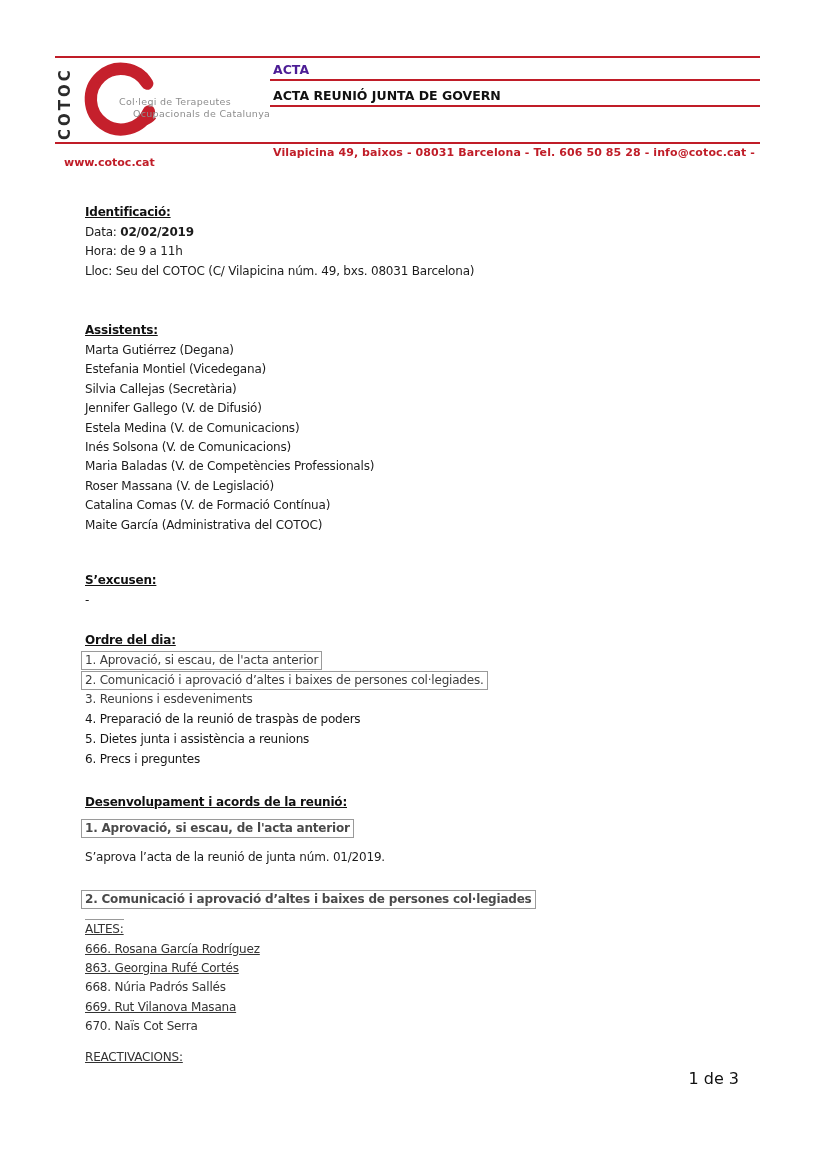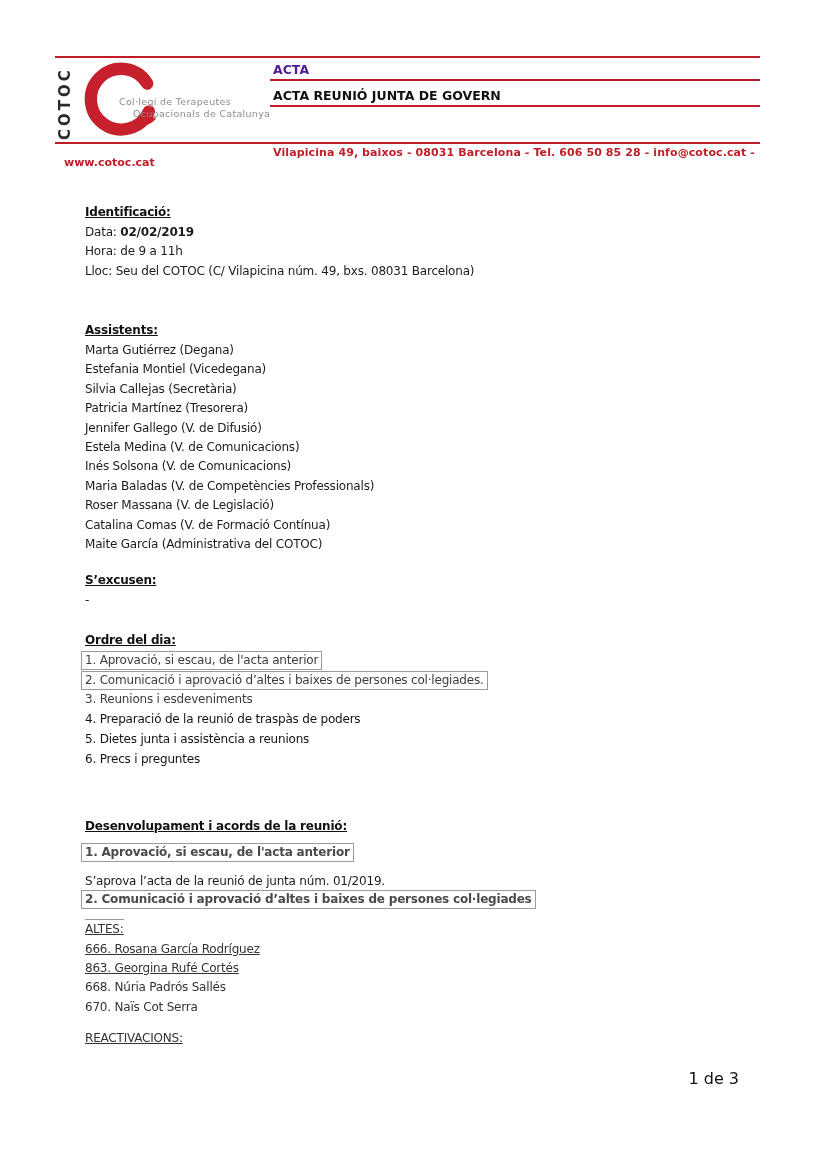--- a/index.html
+++ b/index.html
@@ -79,21 +79,20 @@
     <div><span>Data: </span><b>02/02/2019</b></div>
     <div><span>Hora: </span><span>de 9 a 11h</span></div>
     <div><span>Lloc: </span><span>Seu del COTOC (C/ Vilapicina núm. 49, bxs. 08031 Barcelona)</span></div>
   </div>
 
   <div class="sec" style="top:320px;">
     <div class="hd">Assistents:</div>
     <div>Marta Gutiérrez (Degana)</div>
     <div>Estefania Montiel (Vicedegana)</div>
     <div>Silvia Callejas (Secretària)</div>
-    <div>Patricia Martínez (Tresorera)</div>
     <div>Jennifer Gallego (V. de Difusió)</div>
     <div>Estela Medina (V. de Comunicacions)</div>
     <div>Inés Solsona (V. de Comunicacions)</div>
     <div>Maria Baladas (V. de Competències Professionals)</div>
     <div>Roser Massana (V. de Legislació)</div>
     <div>Catalina Comas (V. de Formació Contínua)</div>
     <div>Maite García (Administrativa del COTOC)</div>
   </div>
 
   <div class="sec" style="top:570px;">
@@ -104,31 +103,32 @@
   <div class="sec" style="top:630px;">
     <div class="hd">Ordre del dia:</div>
     <div class="ordre-item gray"><span class="tbox">1. Aprovació, si escau, de l'acta anterior</span></div>
     <div class="ordre-item gray"><span class="tbox">2. Comunicació i aprovació d’altes i baixes de persones col·legiades.</span></div>
     <div class="ordre-item gray">3. Reunions i esdeveniments</div>
     <div class="ordre-item dark">4. Preparació de la reunió de traspàs de poders</div>
     <div class="ordre-item dark">5. Dietes junta i assistència a reunions</div>
     <div class="ordre-item dark">6. Precs i preguntes</div>
   </div>
 
-  <div class="sec" style="top:792px;margin-top:24px;">
+  <div class="sec" style="top:792px;">
     <div class="hd">Desenvolupament i acords de la reunió:</div>
     <div style="margin-top:6px;" class="pt-title"><span class="tbox">1. Aprovació, si escau, de l'acta anterior</span></div>
     <div style="margin-top:10px;">S’aprova l’acta de la reunió de junta núm. 01/2019.</div>
   </div>
 
   <div class="sec" style="top:890px;">
     <div class="pt-title"><span class="tbox">2. Comunicació i aprovació d’altes i baixes de persones col·legiades</span></div>
     <div style="margin-top:10px;"><span class="altes-h">ALTES:</span></div>
     <div class="alte ul">666. Rosana García Rodríguez</div>
     <div class="alte ul">863. Georgina Rufé Cortés</div>
     <div class="alte">668. Núria Padrós Sallés</div>
+    <div class="alte ul">669. Rut Vilanova Masana</div>
     <div class="alte">670. Naïs Cot Serra</div>
     <div style="margin-top:12px;"><span class="react-h">REACTIVACIONS:</span></div>
   </div>
 
   <div class="footer">1 de 3</div>
 
 </div>
 
 </body></html>

